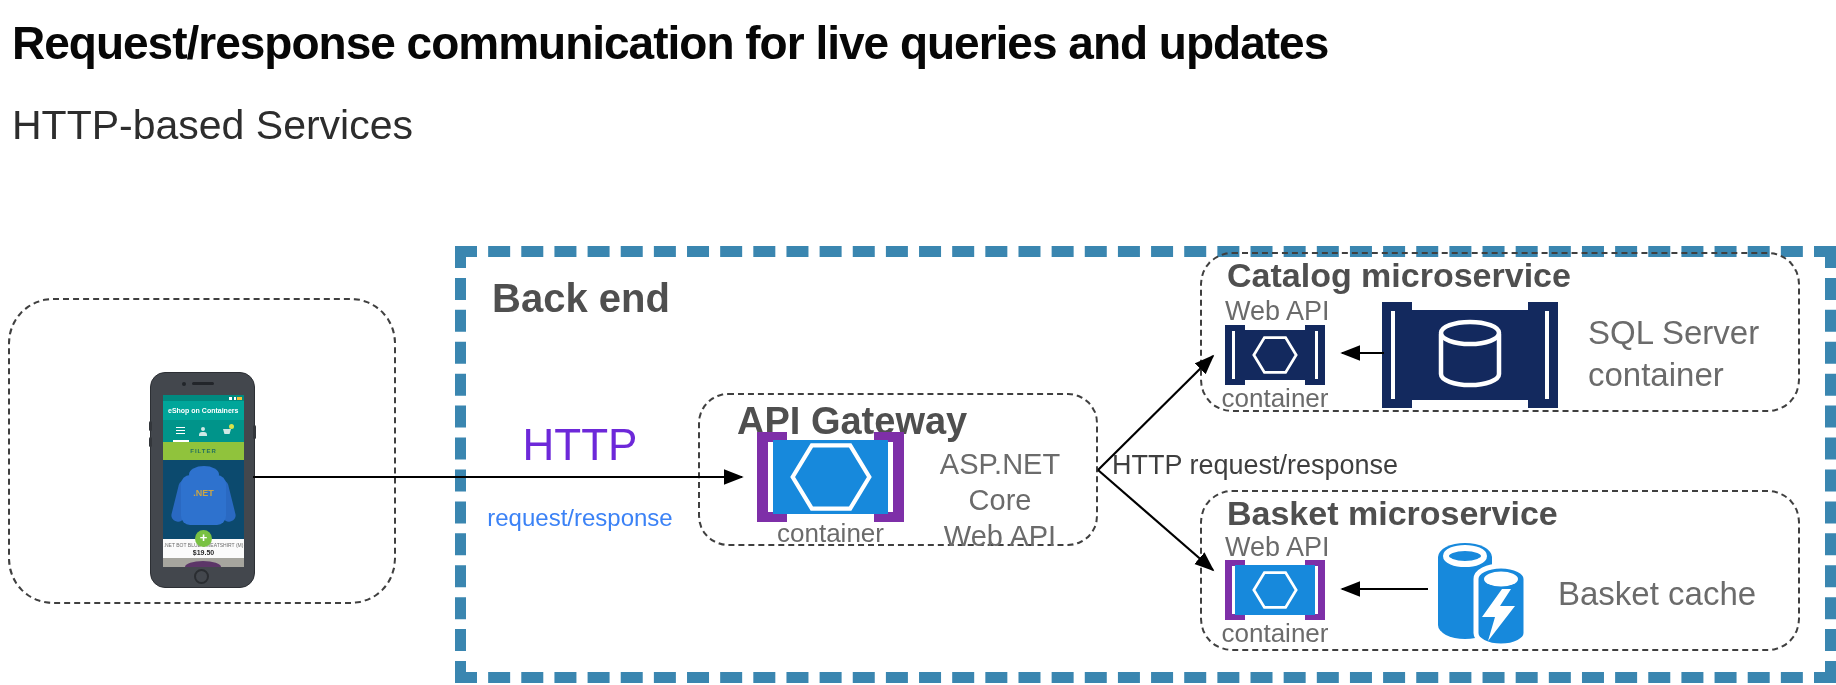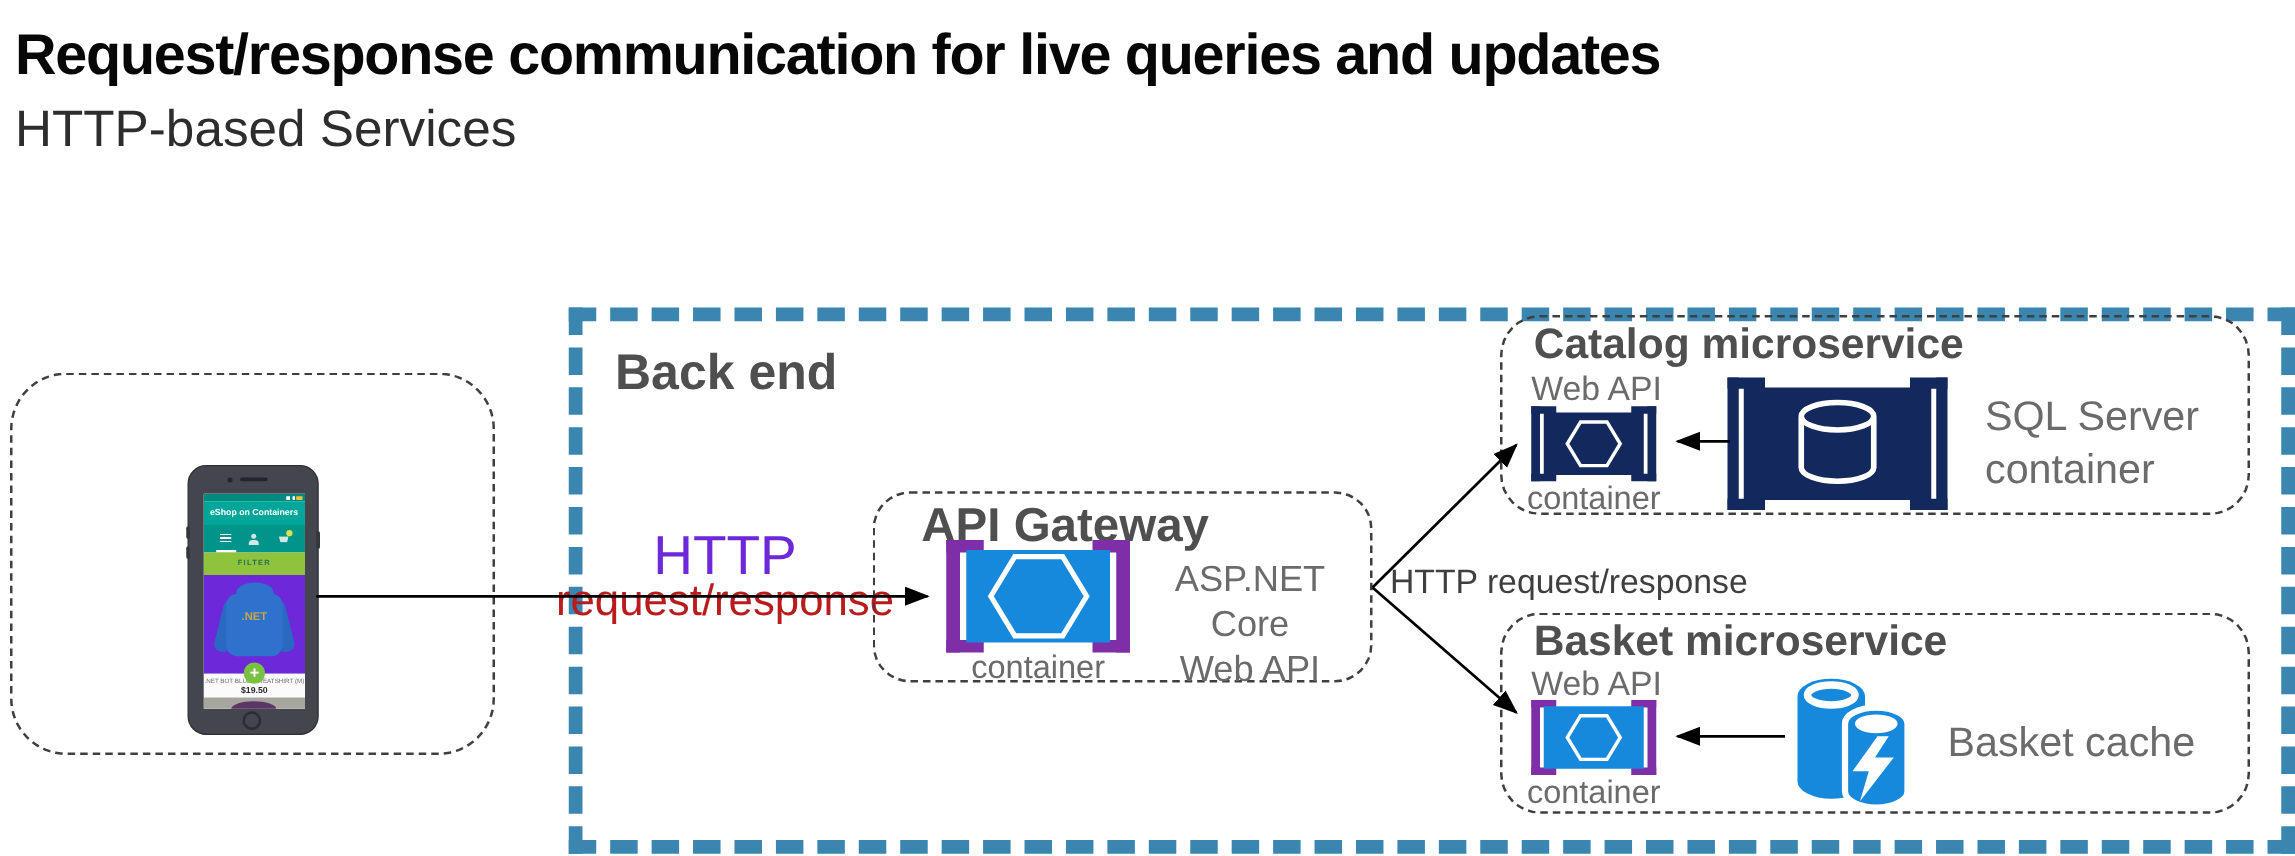--- a/index.html
+++ b/index.html
@@ -3,21 +3,21 @@
 <meta charset="utf-8">
 <style>
   html,body{margin:0;padding:0;background:#fff;}
   body{width:1836px;height:685px;overflow:hidden;font-family:"Liberation Sans",sans-serif;}
   #stage{position:relative;width:1836px;height:685px;background:#fff;overflow:hidden;}
   .abs{position:absolute;}
 
   
   .hd-wrap{position:absolute;left:12px;top:0;width:1570px;text-align:left;}
   .hd-title{margin-top:16px;font-size:46px;font-weight:700;color:#070707;letter-spacing:-1px;}
-  .hd-sub{margin-top:10px;font-size:41px;font-weight:400;color:#2d2d2d;letter-spacing:0px;}
+  .hd-sub{margin-top:32px;font-size:41px;font-weight:400;color:#2d2d2d;letter-spacing:0px;}
 
   
   .dash{position:absolute;border:2.5px dashed #3f3f3f;box-sizing:border-box;background:transparent;}
   .backend-border{position:absolute;border:11px dashed #3a86b0;box-sizing:border-box;}
   .boxtitle{position:absolute;font-weight:700;color:#4f4f4f;white-space:nowrap;}
   .gray{color:#6b6b6b;}
 
   
   .cicon{position:absolute;}
   .cbody{position:absolute;}
@@ -78,21 +78,21 @@
         <div class="tabicon" style="left:38px;width:4px;height:4px;background:#cfe8e5;border-radius:50%;"></div>
         <div class="abs" style="left:36px;top:12px;width:8px;height:4px;background:#cfe8e5;border-radius:3px 3px 0 0;"></div>
         <div class="tabicon" style="left:60px;top:9px;width:8px;height:5px;background:#cfe8e5;clip-path:polygon(0 0,100% 0,82% 100%,18% 100%);"></div>
         <div class="abs" style="left:66px;top:4px;width:5px;height:5px;background:#d9e34b;border-radius:50%;"></div>
       </div>
 
       <div class="scr-row" style="top:47px;height:18px;background:#90c33c;">
         <div style="font-size:6px;color:#23705f;font-weight:700;text-align:center;line-height:18px;letter-spacing:1px;">FILTER</div>
       </div>
 
-      <div class="scr-row" style="top:65px;height:79px;background:#6d28d9;">
+      <div class="scr-row" style="top:65px;height:79px;background:#0c4a6e;">
         <div class="hoodie-body" style="left:26px;top:6px;width:30px;height:17px;border-radius:50%;"></div>
         <div class="hoodie-body" style="left:12px;top:20px;width:13px;height:42px;border-radius:6px;transform:rotate(14deg);background:#2a69c2;"></div>
         <div class="hoodie-body" style="left:56px;top:20px;width:13px;height:42px;border-radius:6px;transform:rotate(-14deg);background:#2a69c2;"></div>
         <div class="hoodie-body" style="left:18px;top:15px;width:45px;height:50px;border-radius:9px;"></div>
         <div class="abs" style="left:0;top:28px;width:81px;text-align:center;font-size:9px;font-weight:700;color:#c9a546;">.NET</div>
       </div>
 
       <div class="abs" style="left:32px;top:135px;width:17px;height:17px;border-radius:50%;background:#79c143;color:#fff;font-size:13px;line-height:16px;text-align:center;font-weight:700;z-index:3;">+</div>
 
       <div class="scr-row" style="top:144px;height:19px;background:#fbfbfb;text-align:center;">
@@ -101,21 +101,21 @@
       </div>
 
       <div class="scr-row" style="top:163px;height:9px;background:#a6a59e;">
         <div class="abs" style="left:22px;top:3px;width:36px;height:12px;border-radius:50%;background:#5c3668;"></div>
       </div>
     </div>
     <div class="ph-home"></div>
   </div>
 
   <div class="lbl ctr" style="left:420px;top:420px;width:320px;font-size:44px;color:#6d28d9;">HTTP</div>
-  <div class="lbl ctr" style="left:420px;top:461px;width:320px;font-size:35px;color:#b91c1c;">request/response</div>
+  <div class="lbl ctr" style="left:420px;top:504px;width:320px;font-size:24px;color:#3b82f6;">request/response</div>
 
   <div class="dash" style="left:698px;top:393px;width:400px;height:153px;border-radius:30px;"></div>
   <div class="boxtitle" style="left:737px;top:400px;font-size:38px;">API Gateway</div>
 
   <div class="cicon" style="left:757px;top:432px;width:147px;height:90px;">
     <div class="brk" style="left:0;width:30px;border-left:11px solid #7e2fa8;border-top:10px solid #7e2fa8;border-bottom:10px solid #7e2fa8;"></div>
     <div class="brk" style="right:0;width:30px;border-right:11px solid #7e2fa8;border-top:10px solid #7e2fa8;border-bottom:10px solid #7e2fa8;"></div>
     <div class="cbody" style="left:16px;right:16px;top:8px;bottom:8px;background:#1789dc;">
       <svg class="hexsvg" width="86" height="70" viewBox="0 0 100 84">
         <polygon points="27,4 73,4 96,42 73,80 27,80 4,42" fill="none" stroke="#ffffff" stroke-width="5"></polygon>

